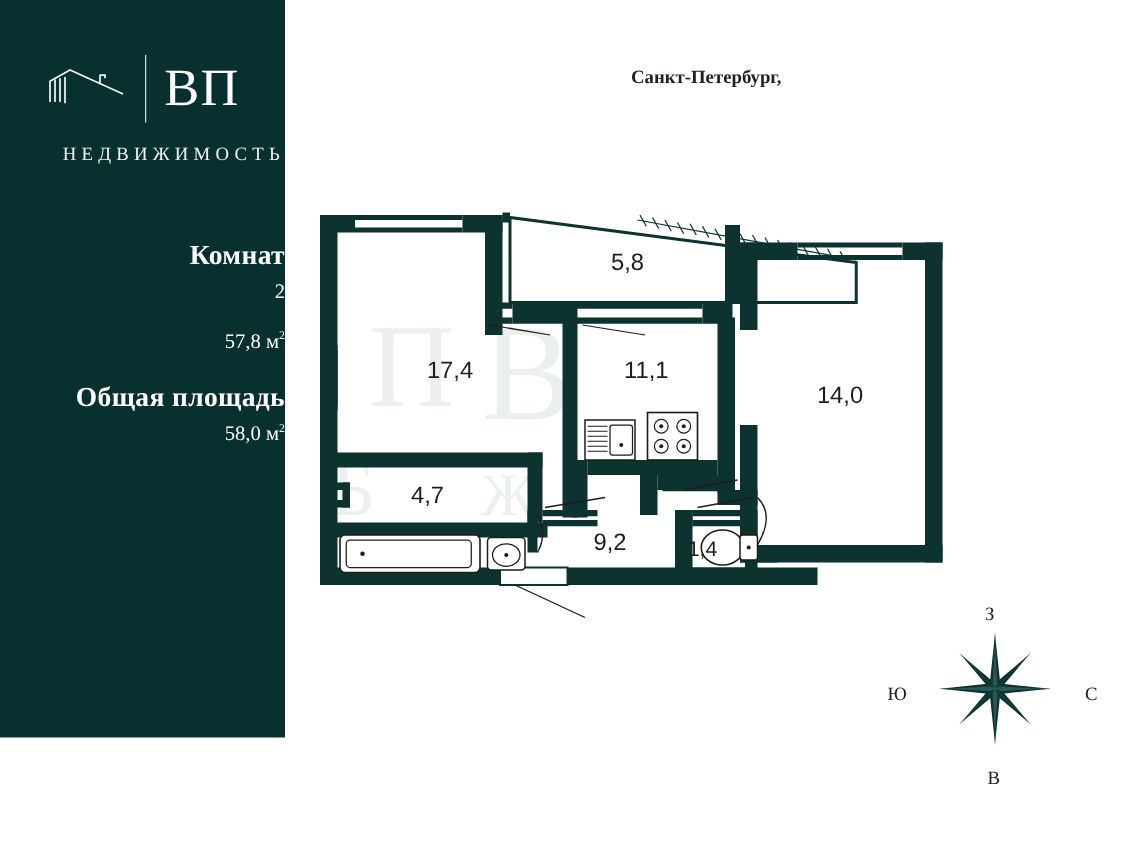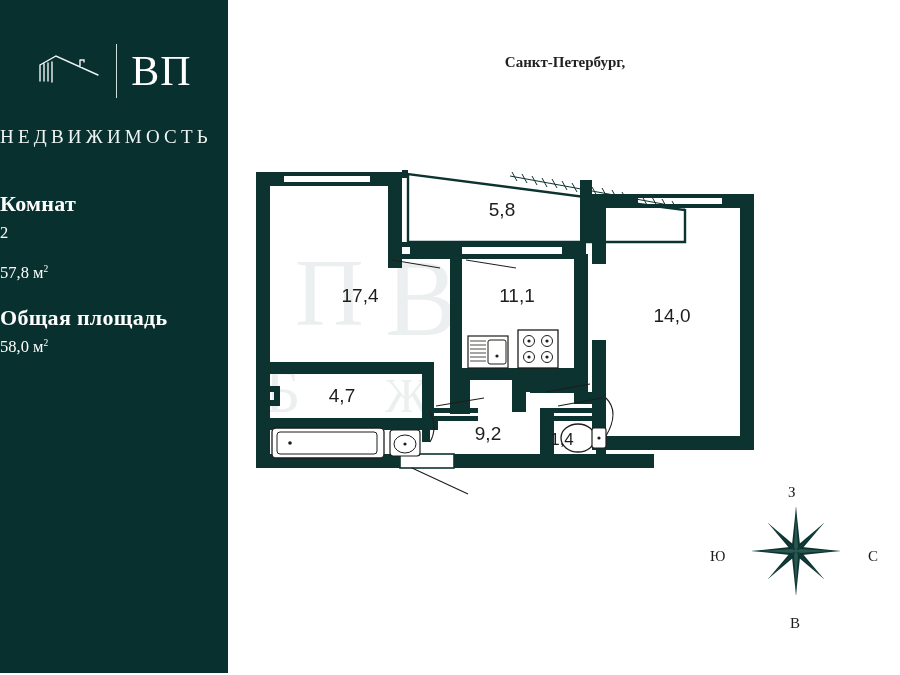--- a/index.html
+++ b/index.html
@@ -6,39 +6,39 @@
   body{
     width:900px;height:675px;
     background:#ffffff;
     font-family:"Liberation Serif", serif;
     overflow:hidden;
   }
   .page{position:relative;width:900px;height:675px;background:#fff;}
 
   
   .sidebar{
-    position:absolute;left:0;top:0;width:228px;height:673px;
+    position:absolute;left:0;top:0;width:228px;height:590px;
     background:#08302e;
     color:#ffffff;
-    text-align:left;
+    text-align:right;
   }
   .logo-wrap{position:absolute;left:0;top:40px;width:228px;height:110px;}
   .logo-row{
     display:flex;align-items:center;justify-content:center;gap:14px;height:62px;
   }
   .logo-mark{width:66px;height:40px;position:relative;}
   .logo-div{width:1px;height:54px;background:#cfdedd;}
   .logo-letters{
     font-family:"Liberation Serif", serif;
     font-size:42px;letter-spacing:1px;line-height:1;color:#ffffff;
     font-weight:400;
   }
   .logo-sub{
-    margin-top:24px;
-    font-size:19px;letter-spacing:4.2px;color:#eef4f3;
+    margin-top:14px;
+    font-size:15px;letter-spacing:4.2px;color:#eef4f3;
     font-family:"Liberation Serif", serif;
   }
 
   .specs{position:absolute;left:0;top:190px;width:228px;}
   .spec{margin-bottom:21px;}
   .spec-label{
     font-size:22px;font-weight:bold;color:#ffffff;line-height:1.25;
     letter-spacing:.3px;
   }
   .spec-value{

